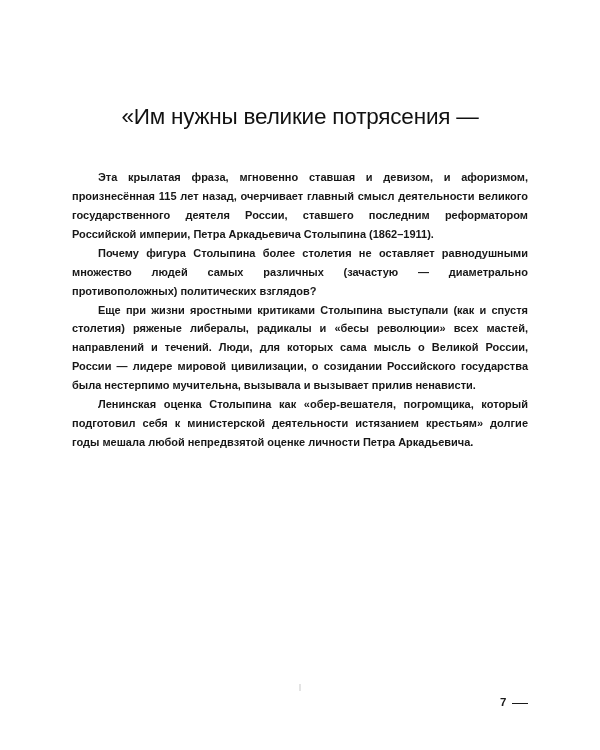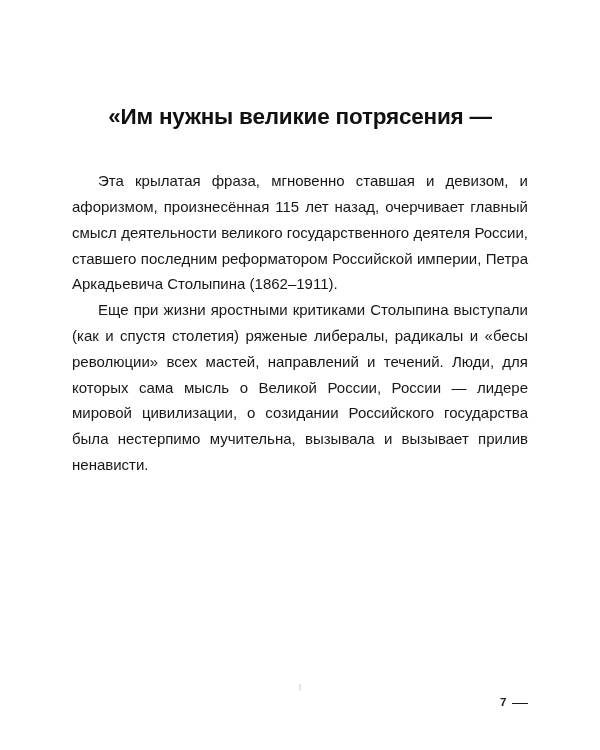--- a/index.html
+++ b/index.html
@@ -19,34 +19,34 @@
     width: 600px;
     height: 750px;
     box-sizing: border-box;
     padding: 0 72px;
   }
   .title {
     margin: 0;
     padding-top: 100px;
     text-align: center;
     font-size: 22.5px;
-    font-weight: bold;
+    font-weight: normal;
     line-height: 1.52;
     letter-spacing: -0.2px;
     color: #111111;
   }
   .title .line {
     display: block;
   }
   .body-copy {
     margin-top: 34px;
-    font-size: 15px;
+    font-size: 11px;
     line-height: 1.72;
     text-align: justify;
-    font-weight: normal;
+    font-weight: bold;
     color: #171717;
     -webkit-font-smoothing: antialiased;
   }
   .body-copy p {
     margin: 0;
     text-indent: 26px;
   }
   .footer {
     position: absolute;
     left: 0;
@@ -86,21 +86,23 @@
 <body>
 
 <div class="page">
 
   <h1 class="title">
     <span class="line">«Им нужны великие потрясения —</span>
   </h1>
 
   <div class="body-copy">
     <p>Эта крылатая фраза, мгновенно ставшая и девизом, и афоризмом, произнесённая 115 лет назад, очерчивает главный смысл деятельности великого государственного деятеля России, ставшего последним реформатором Российской империи, Петра Аркадьевича Столыпина (1862–1911).</p>
+    <p>Почему фигура Столыпина более столетия не оставляет равнодушными множество людей самых различных (зачастую — диаметрально противоположных) политических взглядов?</p>
     <p>Еще при жизни яростными критиками Столыпина выступали (как и спустя столетия) ряженые либералы, радикалы и «бесы революции» всех мастей, направлений и течений. Люди, для которых сама мысль о Великой России, России — лидере мировой цивилизации, о созидании Российского государства была нестерпимо мучительна, вызывала и вызывает прилив ненависти.</p>
+    <p>Ленинская оценка Столыпина как «обер-вешателя, погромщика, который подготовил себя к министерской деятельности истязанием крестьям» долгие годы мешала любой непредвзятой оценке личности Петра Аркадьевича.</p>
   </div>
 
   <div class="tick"></div>
 
   <div class="footer">
     <div class="page-number">
       <span>7</span><span class="rule"></span>
     </div>
   </div>
 

